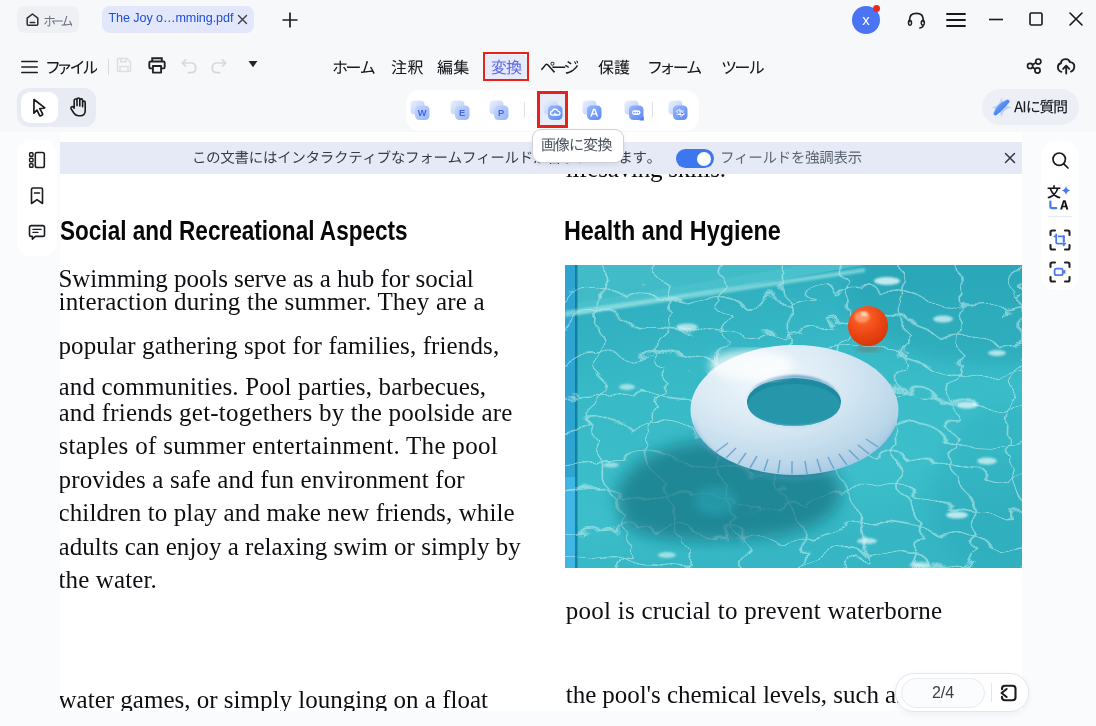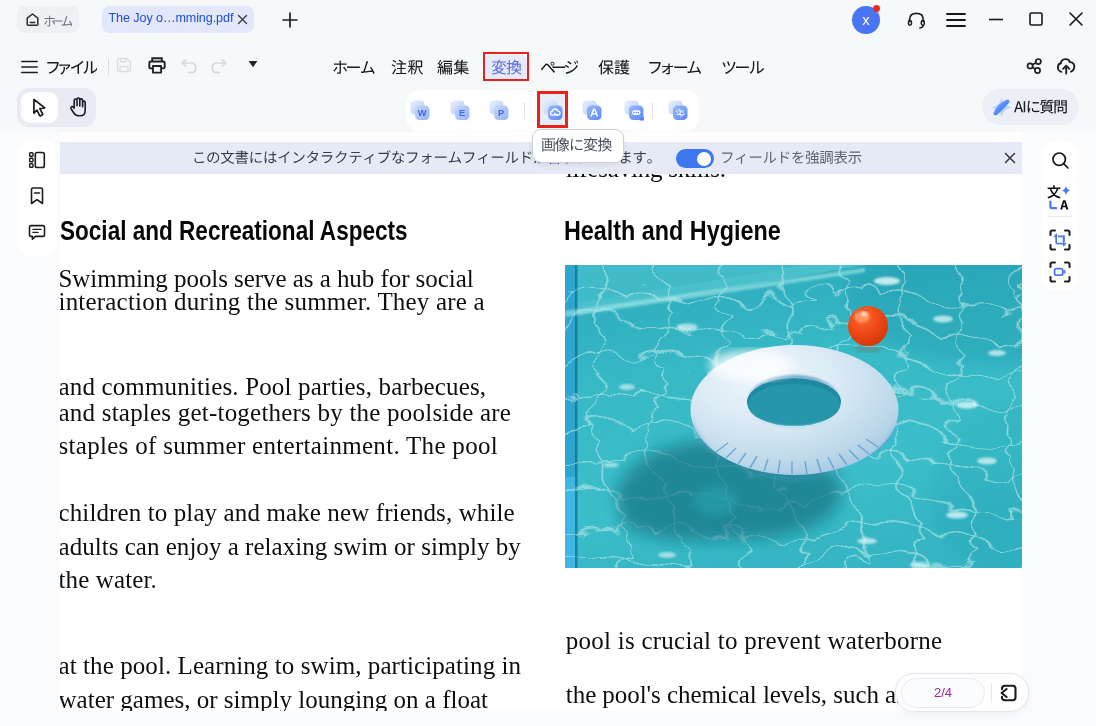--- a/index.html
+++ b/index.html
@@ -245,30 +245,31 @@
 <svg class="abs" style="left:1049px;top:261px" width="22" height="22" viewBox="0 0 22 22">
     <path d="M1.5 6 L1.5 3.3 Q1.5 1.5 3.3 1.5 L6 1.5 M16 1.5 L18.7 1.5 Q20.5 1.5 20.5 3.3 L20.5 6 M20.5 16 L20.5 18.7 Q20.5 20.5 18.7 20.5 L16 20.5 M6 20.5 L3.3 20.5 Q1.5 20.5 1.5 18.7 L1.5 16" fill="none" stroke="#212226" stroke-width="2.1" stroke-linecap="round"></path>
     <rect x="5.6" y="7.6" width="8.2" height="6.6" rx="2" fill="none" stroke="#4a79f2" stroke-width="1.8"></rect>
     <path d="M13.8 10.2 L16.4 8.6 L16.4 12.9 L13.8 11.4 Z" fill="#4a79f2"></path>
   </svg>
 <div style="position:absolute;left:60px;top:132px;width:962px;height:579px;overflow:hidden">
 <div class="dochead" style="left:0.4px;top:86.3px;transform:scaleX(0.8353);transform-origin:left top">Social and Recreational Aspects</div>
 <div class="dochead" style="left:504.4px;top:86.3px;transform:scaleX(0.8649);transform-origin:left top">Health and Hygiene</div>
 <div class="docline" style="left:-1.5px;top:133.7px;letter-spacing:-0.055px">Swimming pools serve as a hub for social</div>
 <div class="docline" style="left:-1.5px;top:157px;letter-spacing:0.201px">interaction during the summer. They are a</div>
+<div class="docline" style="left:-1.5px;top:200.7px;letter-spacing:0.122px">popular gathering spot for families, friends,</div>
 <div class="docline" style="left:-1.5px;top:242px;letter-spacing:0.155px">and communities. Pool parties, barbecues,</div>
-<div class="docline" style="left:-1.5px;top:267.7px;letter-spacing:0.217px">and staples get-togethers by the poolside are</div>
+<div class="docline" style="left:-1.5px;top:267.7px;letter-spacing:0.217px">and friends get-togethers by the poolside are</div>
 <div class="docline" style="left:-1.5px;top:301.2px;letter-spacing:0.3px">staples of summer entertainment. The pool</div>
+<div class="docline" style="left:-1.5px;top:334.7px;letter-spacing:0.165px">provides a safe and fun environment for</div>
 <div class="docline" style="left:-1.5px;top:368.2px;letter-spacing:0.115px">children to play and make new friends, while</div>
 <div class="docline" style="left:-1.5px;top:401.7px;letter-spacing:0.029px">adults can enjoy a relaxing swim or simply by</div>
 <div class="docline" style="left:-1.5px;top:435.2px;letter-spacing:0.131px">the water.</div>
-<div class="docline" style="left:-1.5px;top:521.1px;letter-spacing:0.08px">at the pool. Learning to swim, participating in</div>
 <div class="docline" style="left:-1.5px;top:554.6px;letter-spacing:0.01px">water games, or simply lounging on a float</div>
 <div class="docline" style="left:505.8px;top:24.3px;letter-spacing:-0.216px">lifesaving skills.</div>
-<div class="docline" style="left:505.8px;top:496px;letter-spacing:0.253px">pool is crucial to prevent waterborne</div>
+<div class="docline" style="left:505.8px;top:466px;letter-spacing:0.253px">pool is crucial to prevent waterborne</div>
 <div class="docline" style="left:505.8px;top:550.2px;letter-spacing:-0.055px">the pool's chemical levels, such as</div>
 <svg style="position:absolute;left:504.5px;top:132.5px" width="457" height="303" viewBox="0 0 457 303">
 <defs>
 <linearGradient id="wat" x1="0" y1="0" x2="0.25" y2="1">
  <stop offset="0" stop-color="#2ba9bc"></stop>
           <stop offset="0.4" stop-color="#38b9c6"></stop>
           <stop offset="0.8" stop-color="#3dbfcb"></stop>
           <stop offset="1" stop-color="#36b6c4"></stop>
 </linearGradient>
 <radialGradient id="ringg" cx="0.36" cy="0.26" r="0.95">
@@ -381,17 +382,17 @@
  <ellipse cx="355" cy="300" rx="10" ry="3" opacity="0.65"></ellipse>
 </g>
 </svg>
 </div>
 <div class="abs" style="left:532px;top:128.5px;width:92px;height:34px;background:#ffffff;border:1.5px solid #cdd0d8;border-radius:9px;z-index:6;box-shadow:0 2px 5px rgba(0,0,0,0.08)"></div>
 <svg style="position:absolute;left:541.0px;top:134.3px;z-index:6" width="71" height="22" viewBox="0 0 71 22">
     <path transform="translate(0,16.2)" d="M1.9 -0.8H13.1V0.3H1.9ZM0.9 -11.6H14.1V-10.6H0.9ZM1.3 -9.1H2.4V1.2H1.3ZM12.6 -9.1H13.7V1.2H12.6ZM6.9 -11.3H8.0V-8.4H6.9ZM6.9 -8.5H7.9V-2.5H6.9ZM4.8 -5.1V-3.1H10.1V-5.1ZM4.8 -7.9V-6.0H10.1V-7.9ZM3.9 -8.9H11.1V-2.1H3.9Z M20.9 -12.6 22.0 -12.4Q21.4 -11.3 20.5 -10.2Q19.6 -9.1 18.4 -8.2Q18.3 -8.4 18.0 -8.6Q17.8 -8.7 17.6 -8.8Q18.4 -9.4 19.0 -10.0Q19.6 -10.7 20.1 -11.3Q20.6 -12.0 20.9 -12.6ZM21.0 -11.6H24.6V-10.8H20.3ZM19.9 -8.8V-7.1H26.5V-8.8ZM18.9 -9.6H27.6V-6.3H18.9ZM22.6 -9.3H23.7V-6.8H22.6ZM22.7 -7.0 23.6 -6.7Q23.0 -6.1 22.1 -5.6Q21.3 -5.1 20.4 -4.6Q19.5 -4.2 18.6 -3.9Q18.5 -4.0 18.4 -4.1Q18.3 -4.3 18.2 -4.4Q18.0 -4.6 17.9 -4.7Q18.8 -4.9 19.7 -5.3Q20.6 -5.6 21.4 -6.1Q22.2 -6.5 22.7 -7.0ZM21.1 -5.4 21.9 -5.9Q22.7 -5.3 23.3 -4.5Q23.8 -3.7 24.1 -2.9Q24.3 -2.1 24.3 -1.4Q24.3 -0.7 24.1 -0.1Q23.9 0.5 23.5 0.7Q23.2 1.0 22.9 1.1Q22.5 1.2 22.1 1.2Q21.8 1.2 21.5 1.2Q21.2 1.2 20.9 1.2Q20.9 1.0 20.8 0.7Q20.8 0.4 20.6 0.2Q21.0 0.2 21.3 0.3Q21.6 0.3 21.9 0.3Q22.1 0.3 22.4 0.2Q22.6 0.2 22.8 0.0Q23.1 -0.2 23.2 -0.8Q23.4 -1.5 23.2 -2.3Q23.1 -3.1 22.6 -3.9Q22.1 -4.7 21.1 -5.4ZM22.5 -4.8 23.1 -4.4Q22.6 -3.9 21.9 -3.4Q21.1 -2.9 20.2 -2.5Q19.4 -2.0 18.6 -1.8Q18.5 -1.9 18.4 -2.2Q18.2 -2.4 18.1 -2.5Q18.8 -2.7 19.7 -3.1Q20.5 -3.5 21.2 -3.9Q22.0 -4.4 22.5 -4.8ZM23.2 -3.2 24.0 -2.7Q23.4 -2.0 22.4 -1.4Q21.5 -0.7 20.4 -0.1Q19.4 0.5 18.4 0.8Q18.3 0.6 18.1 0.4Q18.0 0.1 17.8 -0.0Q18.5 -0.3 19.3 -0.6Q20.0 -0.9 20.8 -1.4Q21.5 -1.8 22.2 -2.3Q22.8 -2.8 23.2 -3.2ZM27.3 -5.8 28.1 -5.2Q27.5 -4.7 26.8 -4.1Q26.1 -3.6 25.4 -3.3L24.8 -3.9Q25.2 -4.1 25.6 -4.5Q26.1 -4.8 26.5 -5.2Q27.0 -5.5 27.3 -5.8ZM24.4 -6.9Q24.7 -5.4 25.2 -4.2Q25.8 -2.9 26.5 -1.9Q27.3 -0.9 28.3 -0.3Q28.2 -0.2 28.0 -0.1Q27.9 0.1 27.8 0.2Q27.6 0.4 27.6 0.5Q26.5 -0.1 25.7 -1.2Q24.9 -2.3 24.3 -3.7Q23.8 -5.1 23.4 -6.7ZM24.2 -11.6H24.5L24.7 -11.7L25.3 -11.2Q25.0 -10.6 24.5 -10.0Q24.0 -9.3 23.6 -8.9Q23.5 -9.0 23.3 -9.2Q23.1 -9.4 22.9 -9.5Q23.3 -9.9 23.7 -10.5Q24.0 -11.0 24.2 -11.4ZM17.3 -12.5 18.3 -12.2Q17.9 -10.9 17.3 -9.7Q16.8 -8.4 16.1 -7.3Q15.4 -6.1 14.7 -5.2Q14.6 -5.4 14.5 -5.6Q14.4 -5.8 14.3 -6.0Q14.2 -6.3 14.1 -6.4Q14.7 -7.1 15.3 -8.1Q15.9 -9.1 16.4 -10.2Q16.9 -11.4 17.3 -12.5ZM16.1 -8.8 17.1 -9.9 17.2 -9.9V1.2H16.1Z M34.8 -10.1Q35.5 -10.0 36.3 -10.0Q37.1 -9.9 38.0 -9.9Q38.8 -9.9 39.6 -10.0Q40.4 -10.1 41.0 -10.1V-8.9Q40.4 -8.9 39.6 -8.8Q38.8 -8.8 37.9 -8.8Q37.1 -8.8 36.3 -8.8Q35.5 -8.9 34.8 -8.9ZM35.4 -4.0Q35.3 -3.6 35.3 -3.3Q35.2 -3.0 35.2 -2.6Q35.2 -2.4 35.3 -2.1Q35.4 -1.9 35.7 -1.7Q36.0 -1.5 36.5 -1.4Q37.0 -1.3 37.7 -1.3Q38.7 -1.3 39.6 -1.4Q40.6 -1.5 41.5 -1.7L41.5 -0.4Q40.8 -0.3 39.8 -0.2Q38.9 -0.1 37.7 -0.1Q35.9 -0.1 35.0 -0.7Q34.1 -1.3 34.1 -2.4Q34.1 -2.7 34.2 -3.2Q34.2 -3.6 34.3 -4.1ZM32.0 -11.3Q31.9 -11.2 31.9 -11.0Q31.8 -10.8 31.8 -10.6Q31.7 -10.4 31.7 -10.3Q31.6 -9.9 31.5 -9.3Q31.4 -8.8 31.3 -8.1Q31.2 -7.5 31.1 -6.9Q31.1 -6.2 31.0 -5.6Q31.0 -5.0 31.0 -4.5Q31.0 -4.0 31.0 -3.5Q31.0 -3.0 31.1 -2.4Q31.2 -2.8 31.4 -3.2Q31.5 -3.6 31.7 -3.9Q31.8 -4.3 32.0 -4.6L32.6 -4.1Q32.4 -3.6 32.2 -3.0Q32.0 -2.3 31.8 -1.7Q31.6 -1.1 31.5 -0.8Q31.5 -0.6 31.5 -0.4Q31.4 -0.2 31.4 -0.1Q31.5 0.0 31.5 0.2Q31.5 0.3 31.5 0.4L30.4 0.5Q30.2 -0.3 30.0 -1.6Q29.9 -2.8 29.9 -4.3Q29.9 -5.2 29.9 -6.0Q30.0 -6.9 30.1 -7.7Q30.2 -8.5 30.4 -9.2Q30.5 -9.9 30.5 -10.3Q30.6 -10.6 30.6 -10.9Q30.6 -11.2 30.6 -11.4Z M43.1 -11.1H56.3V-10.0H43.1ZM49.1 -12.6H50.3V-10.7H49.1ZM51.1 -10.7H52.2V-6.7Q52.2 -6.3 52.1 -6.1Q52.0 -5.9 51.7 -5.7Q51.4 -5.6 50.9 -5.6Q50.4 -5.5 49.6 -5.5Q49.6 -5.8 49.5 -6.1Q49.4 -6.3 49.3 -6.6Q49.8 -6.5 50.3 -6.5Q50.7 -6.5 50.9 -6.5Q51.0 -6.6 51.1 -6.6Q51.1 -6.6 51.1 -6.8ZM48.0 -10.8H49.1V-10.0Q49.1 -9.4 49.0 -8.7Q48.9 -8.1 48.6 -7.4Q48.4 -6.8 47.9 -6.2Q47.3 -5.5 46.4 -5.0Q46.4 -5.1 46.2 -5.3Q46.1 -5.4 45.9 -5.5Q45.8 -5.7 45.6 -5.8Q46.4 -6.2 46.9 -6.8Q47.4 -7.3 47.6 -7.9Q47.9 -8.4 47.9 -9.0Q48.0 -9.5 48.0 -10.0ZM53.0 -8.8 53.9 -9.3Q54.4 -8.9 54.9 -8.4Q55.4 -7.9 55.8 -7.4Q56.3 -6.8 56.6 -6.4L55.6 -5.8Q55.4 -6.3 54.9 -6.8Q54.5 -7.3 54.0 -7.8Q53.5 -8.4 53.0 -8.8ZM45.4 -9.3 46.5 -9.0Q46.0 -8.1 45.2 -7.3Q44.5 -6.5 43.7 -6.0Q43.5 -6.1 43.3 -6.3Q43.0 -6.5 42.9 -6.6Q43.4 -7.0 43.9 -7.4Q44.4 -7.8 44.8 -8.3Q45.2 -8.8 45.4 -9.3ZM47.2 -4.0Q48.0 -2.8 49.4 -1.9Q50.7 -1.0 52.6 -0.5Q54.4 -0.0 56.6 0.2Q56.5 0.3 56.4 0.5Q56.2 0.7 56.1 0.9Q56.0 1.1 56.0 1.2Q53.7 1.0 51.8 0.4Q50.0 -0.2 48.5 -1.2Q47.1 -2.2 46.2 -3.6ZM48.1 -5.8 49.3 -5.6Q48.4 -4.5 47.1 -3.4Q45.8 -2.4 44.0 -1.6Q43.9 -1.7 43.8 -1.9Q43.7 -2.1 43.5 -2.2Q43.4 -2.3 43.3 -2.4Q45.0 -3.1 46.2 -4.0Q47.4 -4.9 48.1 -5.8ZM47.6 -4.7H53.2V-3.8H46.8ZM52.9 -4.7H53.2L53.4 -4.7L54.1 -4.2Q53.4 -3.0 52.3 -2.1Q51.2 -1.1 49.8 -0.5Q48.3 0.2 46.7 0.6Q45.1 1.0 43.5 1.2Q43.4 1.1 43.3 0.9Q43.2 0.7 43.1 0.5Q43.0 0.4 42.9 0.2Q44.5 0.0 46.1 -0.3Q47.6 -0.7 49.0 -1.2Q50.3 -1.8 51.3 -2.6Q52.3 -3.4 52.9 -4.5Z M64.1 -12.6 65.2 -12.4Q64.8 -11.3 64.0 -10.2Q63.2 -9.0 62.0 -8.0Q61.8 -8.2 61.6 -8.4Q61.4 -8.6 61.2 -8.7Q62.0 -9.3 62.5 -9.9Q63.1 -10.6 63.5 -11.3Q63.9 -12.0 64.1 -12.6ZM64.2 -11.4H67.4V-10.5H63.7ZM64.7 -8.5H65.6Q65.5 -7.7 65.4 -7.0Q65.2 -6.4 64.8 -6.0Q64.4 -5.5 63.7 -5.2Q63.7 -5.4 63.5 -5.6Q63.3 -5.8 63.2 -5.9Q64.1 -6.2 64.4 -6.8Q64.7 -7.5 64.7 -8.5ZM66.6 -8.4H67.5V-6.7Q67.5 -6.5 67.5 -6.5Q67.6 -6.4 67.8 -6.4Q67.9 -6.4 68.1 -6.4Q68.3 -6.4 68.5 -6.4Q68.7 -6.4 68.8 -6.4Q69.0 -6.4 69.0 -6.5Q69.1 -6.5 69.1 -6.5Q69.2 -6.5 69.4 -6.4Q69.7 -6.3 69.9 -6.3Q69.8 -5.9 69.6 -5.8Q69.4 -5.7 68.9 -5.7Q68.9 -5.7 68.7 -5.7Q68.5 -5.7 68.3 -5.7Q68.1 -5.7 67.9 -5.7Q67.8 -5.7 67.7 -5.7Q67.3 -5.7 67.0 -5.8Q66.8 -5.8 66.7 -6.1Q66.6 -6.3 66.6 -6.7ZM61.4 -3.6H70.7V-2.6H61.4ZM66.6 -3.2Q67.1 -1.9 68.1 -1.0Q69.2 -0.1 70.9 0.2Q70.7 0.4 70.5 0.7Q70.3 0.9 70.2 1.2Q69.0 0.9 68.1 0.3Q67.2 -0.3 66.6 -1.1Q66.0 -2.0 65.6 -3.1ZM63.2 -9.1H69.4V-8.1H63.2V-4.1H62.3V-9.1H62.3ZM69.1 -9.1H70.1V-4.2H69.1ZM67.1 -11.4H67.3L67.5 -11.5L68.2 -11.0Q68.0 -10.6 67.7 -10.1Q67.4 -9.6 67.2 -9.2Q66.9 -8.7 66.6 -8.4Q66.5 -8.5 66.2 -8.6Q66.0 -8.8 65.8 -8.9Q66.1 -9.2 66.3 -9.6Q66.5 -10.0 66.7 -10.5Q66.9 -10.9 67.1 -11.2ZM65.5 -4.9H66.6Q66.5 -3.7 66.2 -2.7Q66.0 -1.7 65.4 -0.9Q64.9 -0.2 63.9 0.3Q63.0 0.9 61.5 1.2Q61.4 1.0 61.2 0.8Q61.1 0.5 60.9 0.4Q62.3 0.1 63.2 -0.4Q64.1 -0.8 64.5 -1.5Q65.0 -2.1 65.2 -3.0Q65.5 -3.8 65.5 -4.9ZM56.8 -4.8Q57.7 -5.1 58.9 -5.5Q60.2 -5.8 61.4 -6.2L61.6 -5.2Q60.4 -4.8 59.3 -4.4Q58.1 -4.0 57.1 -3.7ZM57.0 -9.6H61.6V-8.5H57.0ZM58.9 -12.6H60.0V-0.1Q60.0 0.4 59.8 0.6Q59.7 0.9 59.4 1.0Q59.2 1.1 58.7 1.2Q58.3 1.2 57.6 1.2Q57.5 1.0 57.4 0.7Q57.3 0.4 57.2 0.2Q57.7 0.2 58.1 0.2Q58.5 0.2 58.6 0.2Q58.8 0.2 58.8 0.1Q58.9 0.1 58.9 -0.1Z" fill="#4a525f"></path>
   </svg>
 <div class="abs" style="left:895px;top:673px;width:134px;height:39px;background:#ffffff;border:1px solid #e3e6ee;border-radius:19px;z-index:5;box-shadow:0 2px 6px rgba(40,50,80,0.06)"></div>
 <div class="abs" style="left:901px;top:677.5px;width:84px;height:30px;background:#fbfcfe;border:1px solid #e9ebf3;border-radius:15px;z-index:5"></div>
-<div class="abs" style="left:901px;top:677px;width:84px;height:31px;text-align:center;font-size:13px;line-height:31px;color:#a21caf;z-index:5">2/4</div>
+<div class="abs" style="left:901px;top:677px;width:84px;height:31px;text-align:center;font-size:16px;line-height:31px;color:#404040;z-index:5">2/4</div>
 <div class="abs" style="left:991px;top:683px;width:1px;height:19px;background:#e4e6ec;z-index:5"></div>
 <svg class="abs" style="left:998px;top:683px;z-index:5" width="21" height="20" viewBox="0 0 21 20">
 <path d="M4 6.2 L4 5.8 Q4 2.8 7 2.8 L14.5 2.8 Q17.5 2.8 17.5 5.8 L17.5 14.2 Q17.5 17.2 14.5 17.2 L7 17.2 Q4 17.2 4 14.2 L4 13.8" fill="none" stroke="#1b1c20" stroke-width="2.1" stroke-linecap="round"></path>
 <path d="M8.6 6 L3.6 10 L8.6 14" fill="none" stroke="#1b1c20" stroke-width="2.1" stroke-linecap="round" stroke-linejoin="round"></path>
   </svg>
 </body></html>

